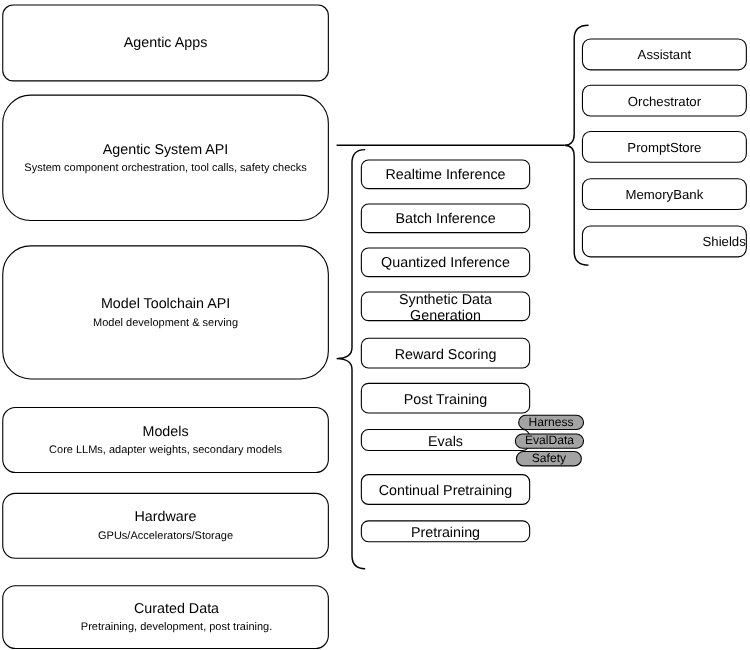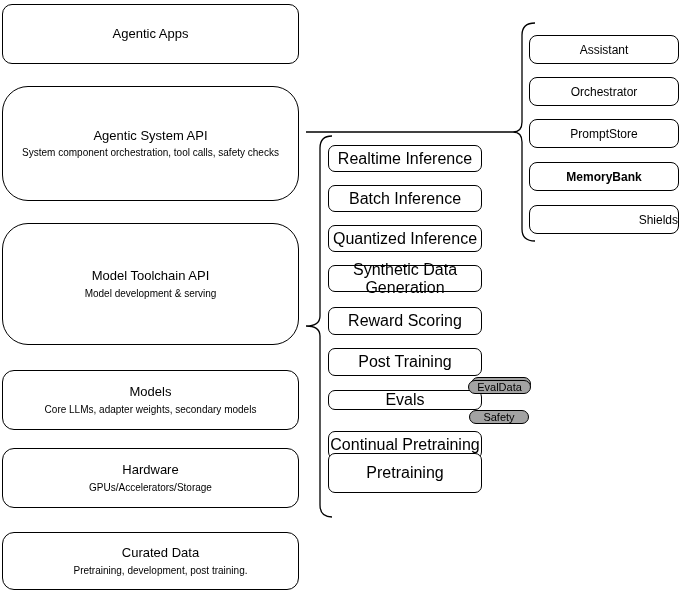--- a/index.html
+++ b/index.html
@@ -21,21 +21,21 @@
     text-align: center;
     z-index: 2;
   }
   .lbox { left: 2px; width: 297px; flex-direction: column; }
   .lbox .title { font-size: 13px; line-height: 1.25; }
   .lbox .sub   { font-size: 10px; line-height: 1.3; margin-top: 2px; }
   .r10 { border-radius: 10px; }
   .r26 { border-radius: 26px; text-align: right; }
   .r12 { border-radius: 12px; text-align: right; }
 
-  .mbox { left: 328px; width: 154px; height: 27px; border-radius: 7px; font-size: 16px; }
+  .mbox { left: 328px; width: 154px; height: 27px; border-radius: 7px; font-size: 13px; }
   .rbox { left: 529px; width: 150px; height: 29px; border-radius: 8px; font-size: 12px; }
 
   .pill {
     position: absolute;
     background: #a3a3a3;
     border: 1.3px solid #000000;
     border-radius: 8px;
     box-sizing: border-box;
     display: flex; align-items: center; justify-content: center;
     font-size: 11px;
@@ -46,21 +46,21 @@
 <body>
 
 <div class="canvas">
 
   <svg class="connectors" viewBox="0 0 682 591" xmlns="http://www.w3.org/2000/svg">
     <path d="M306,132 L513,132" stroke="#000000" stroke-width="1.3" fill="none"></path>
     <path d="M332,136 Q320,136 320,148 L320,316 Q320,326 306,326 Q320,326 320,336 L320,505 Q320,517 332,517" stroke="#000000" stroke-width="1.3" fill="none"></path>
     <path d="M535,23 Q522,23 522,35 L522,122 Q522,132 513,132 Q522,132 522,142 L522,229 Q522,241 535,241" stroke="#000000" stroke-width="1.3" fill="none"></path>
   </svg>
 
-  <div class="box lbox r10" style="top:4px; height:60px;">
+  <div class="box lbox r10" style="top:4px; height:70px;">
     <div class="title">Agentic Apps</div>
   </div>
   <div class="box lbox r26" style="top:86px; height:115px;">
     <div class="title">Agentic System API</div>
     <div class="sub">System component orchestration, tool calls, safety checks</div>
   </div>
   <div class="box lbox r26" style="top:223px; height:122px;">
     <div class="title">Model Toolchain API</div>
     <div class="sub">Model development &amp; serving</div>
   </div>
@@ -94,43 +94,43 @@
   </div>
   <div class="box mbox" style="top:348px; height:28px;">
     <span>Post Training</span>
   </div>
   <div class="box mbox" style="top:390px; height:20px;">
     <span>Evals</span>
   </div>
   <div class="box mbox" style="top:431px; height:28px;">
     <span>Continual Pretraining</span>
   </div>
-  <div class="box mbox" style="top:453px; height:40px;">
+  <div class="box mbox" style="top:473px; height:20px;">
     <span>Pretraining</span>
   </div>
 
   <div class="pill" style="left:471px; top:377px; width:60px; height:14px;">
     <span>Harness</span>
   </div>
-  <div class="pill" style="left:468px; top:380px; width:63px; height:14px;align-items:flex-end;">
+  <div class="pill" style="left:468px; top:394px; width:63px; height:14px;align-items:flex-end;">
     <span>EvalData</span>
   </div>
   <div class="pill" style="left:469px; top:410px; width:60px; height:14px;">
     <span>Safety</span>
   </div>
 
   <div class="box rbox" style="top:35px;">
     <span>Assistant</span>
   </div>
   <div class="box rbox" style="top:77px;">
     <span>Orchestrator</span>
   </div>
   <div class="box rbox" style="top:119px;">
     <span>PromptStore</span>
   </div>
-  <div class="box rbox" style="top:162px;font-weight:bold;">
+  <div class="box rbox" style="top:162px;">
     <span>MemoryBank</span>
   </div>
   <div class="box rbox" style="top:205px;justify-content:flex-end;">
     <span>Shields</span>
   </div>
 
 </div>
 
 </body></html>

